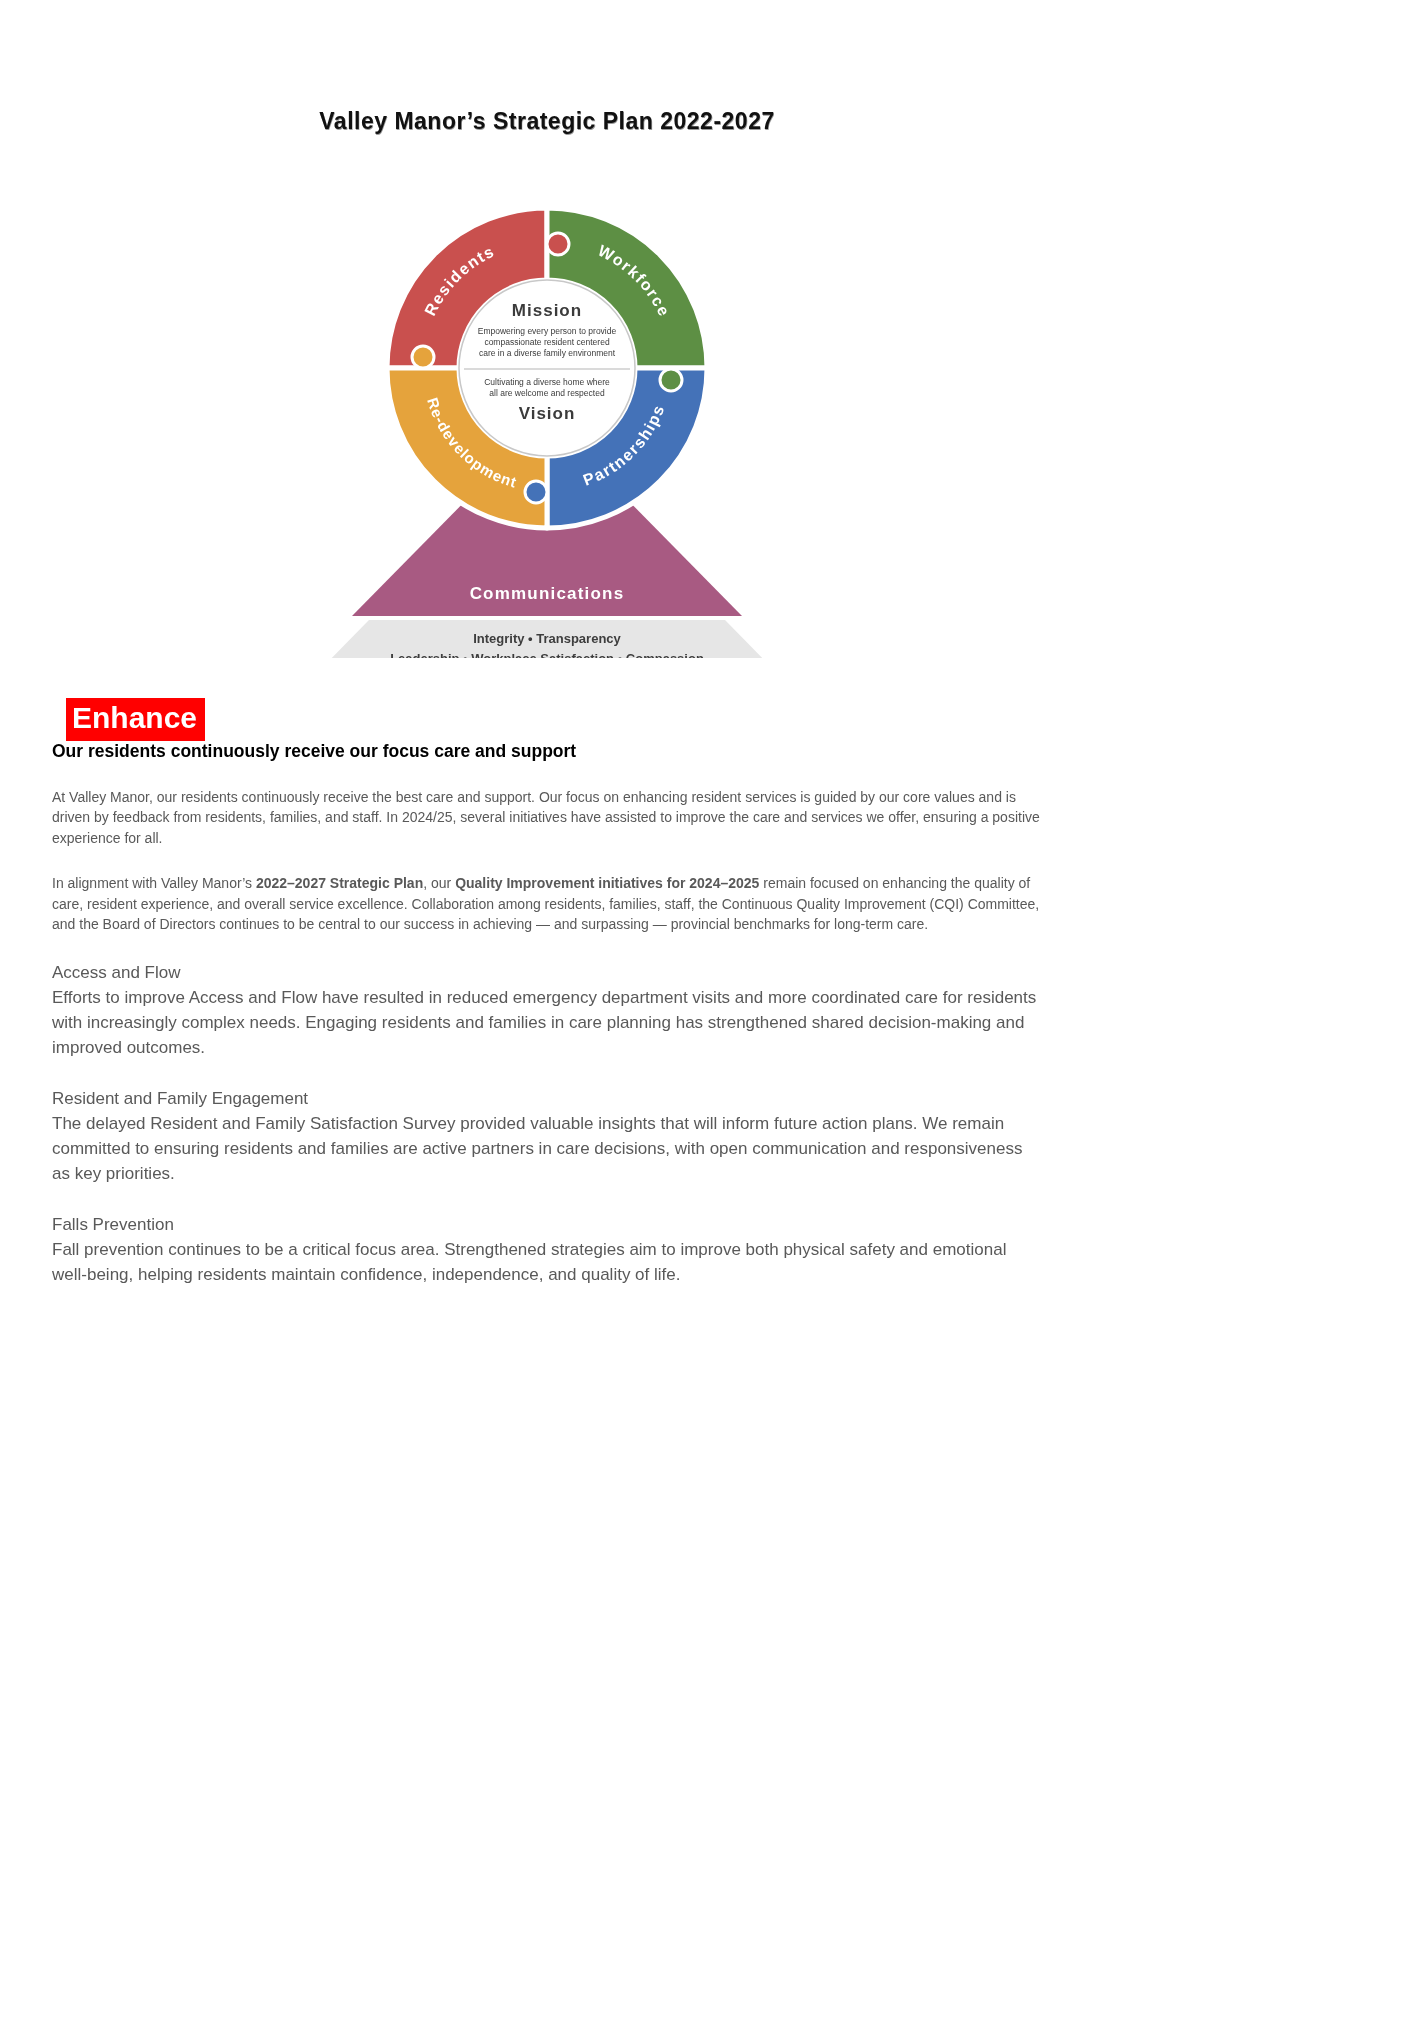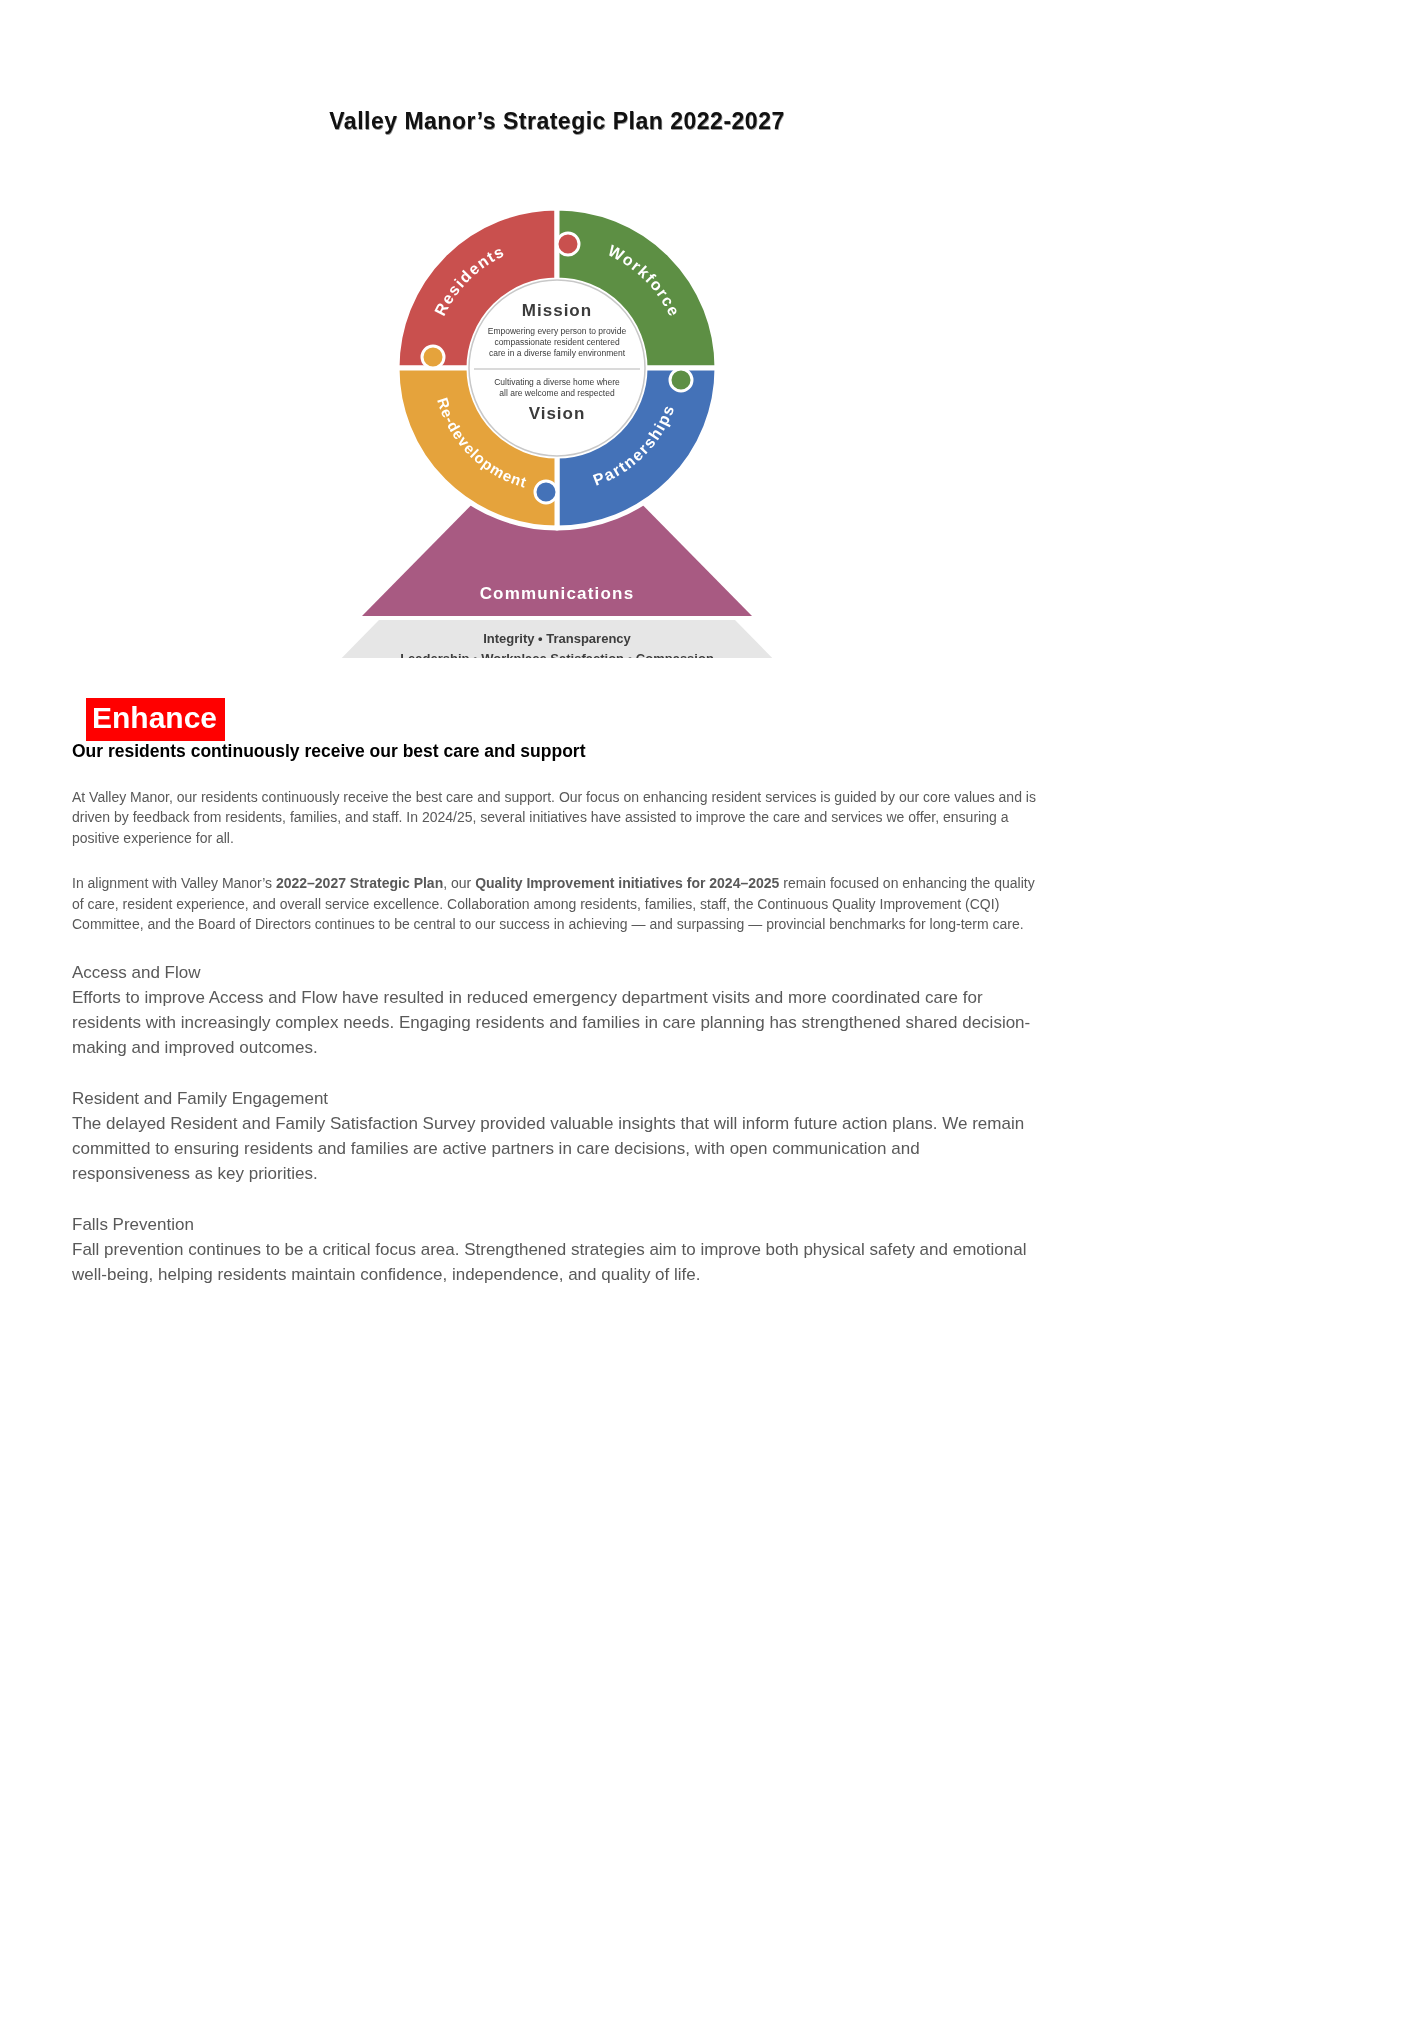--- a/index.html
+++ b/index.html
@@ -7,21 +7,21 @@
   body {
     width: 1428px;
     min-height: 2028px;
     background: #ffffff;
     font-family: "Liberation Sans", sans-serif;
     color: #595959;
   }
   .page {
     width: 1428px;
     min-height: 2028px;
-    padding-left: 72px;
+    padding-left: 52px;
     padding-right: 386px; 
     padding-top: 108px;
   }
   .doc-title {
     text-align: center;
     font-size: 23px;
     font-weight: bold;
     color: #111111;
     letter-spacing: 0.5px;
     text-shadow: 0.6px 0.6px 0 #9a9a9a;
@@ -138,21 +138,21 @@
 
       <text x="235" y="470" text-anchor="middle" font-size="13" font-weight="bold" fill="#3d3d3d">Integrity   •   Transparency</text>
       <text x="235" y="490" text-anchor="middle" font-size="13" font-weight="bold" fill="#3d3d3d">Leadership   •   Workplace Satisfaction   •   Compassion</text>
     </svg>
   </div>
 
   <div>
     <span class="tag">Enhance</span>
   </div>
 
-  <p class="section-subheading">Our residents continuously receive our best care and support</p>
+  <p class="section-subheading">Our residents continuously receive our focus care and support</p>
 
   <p class="body-text">At Valley Manor, our residents continuously receive the best care and support. Our focus on enhancing resident services is guided by our core values and is driven by feedback from residents, families, and staff. In 2024/25, several initiatives have assisted to improve the care and services we offer, ensuring a positive experience for all.</p>
 
   <p class="body-text"><span>In alignment with Valley Manor’s </span><b>2022–2027 Strategic Plan</b><span>, our </span><b>Quality Improvement initiatives for 2024–2025</b><span> remain focused on enhancing the quality of care, resident experience, and overall service excellence. Collaboration among residents, families, staff, the Continuous Quality Improvement (CQI) Committee, and the Board of Directors continues to be central to our success in achieving — and surpassing — provincial benchmarks for long-term care.</span></p>
 
   <div class="subsection">
     <p class="subsection-title">Access and Flow</p>
     <p class="subsection-body">Efforts to improve Access and Flow have resulted in reduced emergency department visits and more coordinated care for residents with increasingly complex needs. Engaging residents and families in care planning has strengthened shared decision-making and improved outcomes.</p>
   </div>
 

